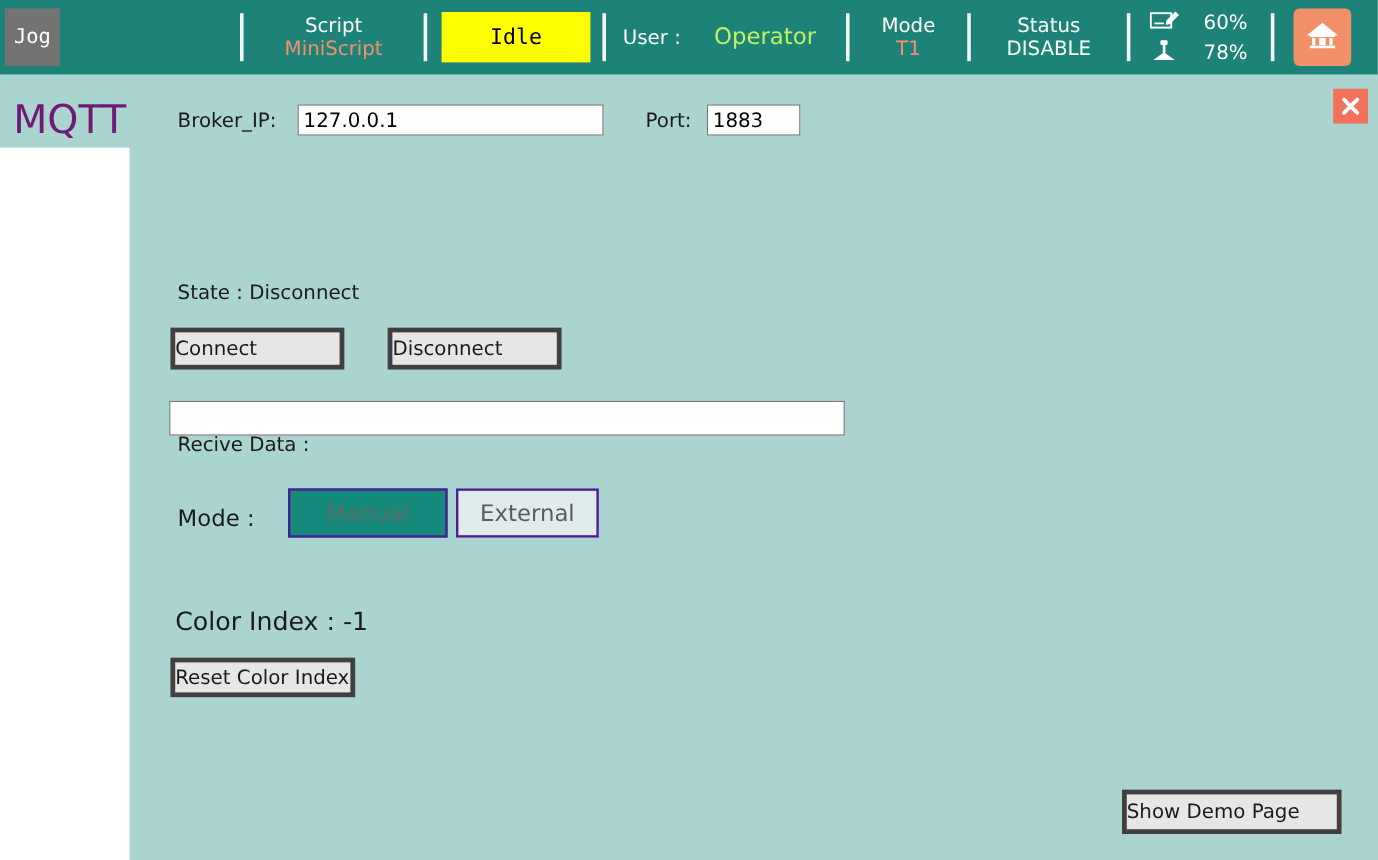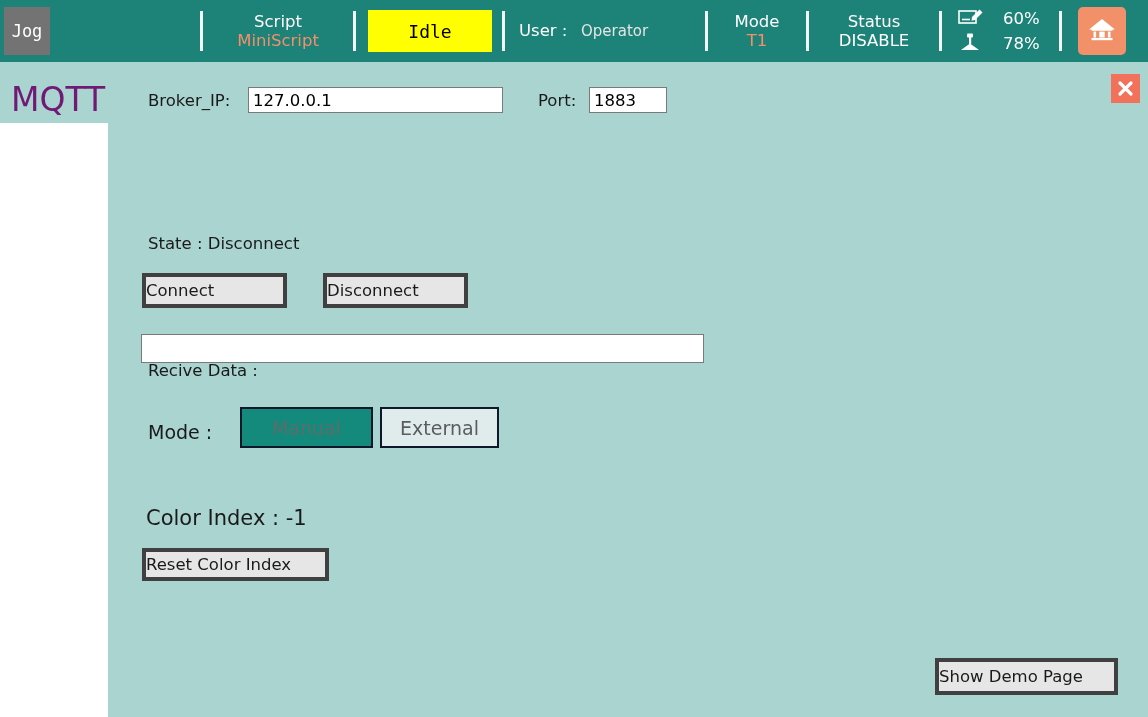--- a/index.html
+++ b/index.html
@@ -32,23 +32,23 @@
     flex: 0 0 auto;
   }
   .stack {
     display: flex; flex-direction: column; align-items: center;
     justify-content: center; line-height: 1.18;
     flex: 0 0 auto;
   }
   .stack .top { color: #ffffff; font-size: 16.5px; }
   .stack .bot { color: #f2906a; font-size: 16.5px; }
   .stack .bot-w { color: #ffffff; font-size: 16.5px; }
-  .pairrow { display: flex; align-items: baseline; gap: 10px; }
+  .pairrow { display: flex; align-items: baseline; gap: 24px; }
   .pairrow .lab { color:#ffffff; font-size:16.5px; }
-  .pairrow .val { color:#e5e5e5; font-size:15px; }
+  .pairrow .val { color:#bef264; font-size:19px; }
 
   #idle-badge {
     background: #ffff00;
     color: #000000;
     width: 124px; height: 42px;
     display: flex; align-items: center; justify-content: center;
     font-family: "DejaVu Sans Mono", "Liberation Mono", monospace;
     font-size: 18px;
     flex: 0 0 auto;
   }
@@ -90,21 +90,21 @@
     padding: 0 4px; height: 26px; line-height: 24px;
     outline: none;
   }
   .btn {
     background: #e6e6e6; border: 4px solid #404040;
     color: #1a1a1a; font-size: 16.5px;
     font-family: "DejaVu Sans", "Liberation Sans", sans-serif;
     display: flex; align-items: center; justify-content: flex-start;
   }
   .modebtn {
-    border: 2px solid #0f172a; font-size: 19px;
+    border: 2px solid #4c1d95; font-size: 19px;
     display: flex; align-items: center; justify-content: center;
     font-family: "DejaVu Sans", "Liberation Sans", sans-serif;
   }
   .modebtn.on  { background: #138a7b; color: #5d6d6b; }
   .modebtn.off { background: #dfeceb; color: #5c5c5c; }
 
   
   .abs { position: absolute; }
 </style>
 </head>
@@ -235,21 +235,21 @@
 
   <div class="abs lbl" style="left:148px; top:359px; font-size:19px;">Mode :</div>
   <div class="abs modebtn on" style="left:240px; top:345px; width:133px; height:41px;">
     <span>Manual</span>
   </div>
   <div class="abs modebtn off" style="left:380px; top:345px; width:119px; height:41px;">
     <span>External</span>
   </div>
 
   <div class="abs" style="left:146px; top:444px; font-size:21px; color:#1a1a1a;">Color Index : -1</div>
-  <div class="abs btn" style="left:142px; top:486px; width:187px; height:33px;">
+  <div class="abs btn" style="left:142px; top:486px; width:154px; height:33px;">
     <span>Reset Color Index</span>
   </div>
 
   <div class="abs btn" style="left:935px; top:596px; width:183px; height:37px;">
     <span>Show Demo Page</span>
   </div>
 
 </div>
 
 </body></html>

